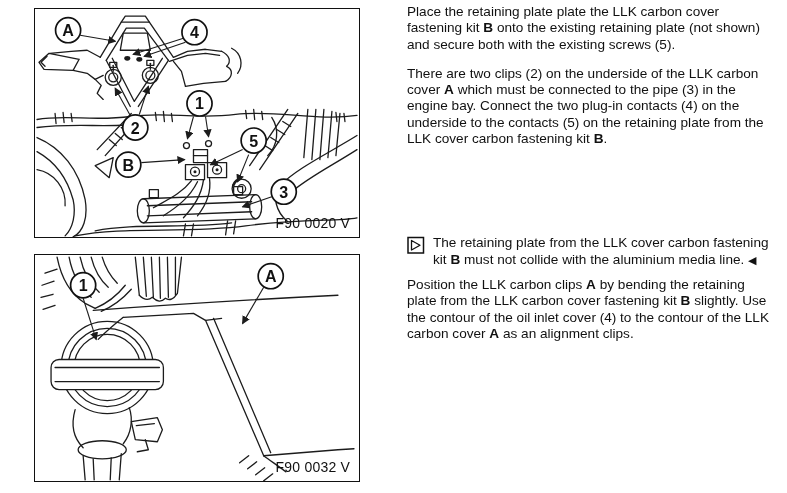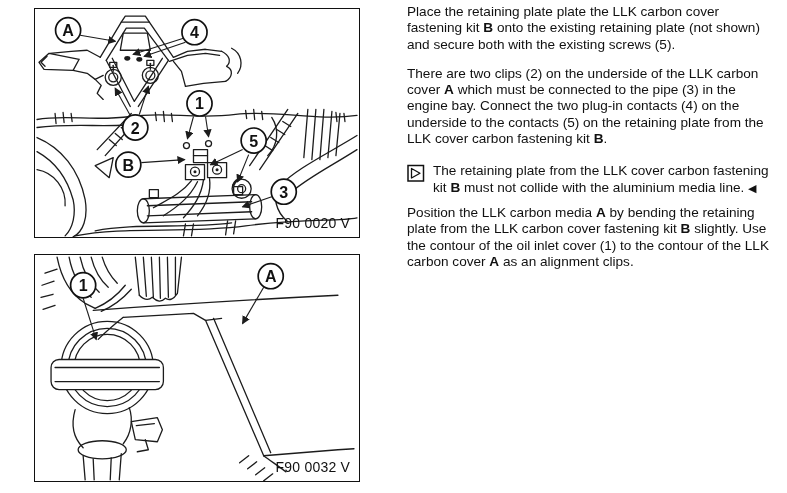--- a/index.html
+++ b/index.html
@@ -24,22 +24,22 @@
   .callout text{
     font-family:"Liberation Sans", sans-serif;font-weight:bold;font-size:16px;fill:#111;
     text-anchor:middle;stroke:none;
   }
   .leader{stroke:#1c1c1c;stroke-width:1.1;fill:none;}
   .text-col{
     position:absolute;left:407px;top:4px;width:366px;
     font-size:13.6px;line-height:16.3px;
   }
   .text-col p{margin:0 0 13px 0;}
-  p.step2{margin-bottom:16px;}
-  .note{display:flex;margin-bottom:9px;}
+  p.step2{margin-bottom:0;}
+  .note{display:flex;margin-top:88px;margin-bottom:9px;}
   .note-icon{flex:0 0 18px;width:18px;height:18px;margin-right:8px;margin-top:1px;}
   .note-text{flex:1;margin:0 !important;}
   .end-marker{font-size:11px;}
 </style>
 </head>
 <body>
 
 <figure class="tech-figure" id="fig1">
   <svg viewBox="0 0 323 227">
     <defs>
@@ -262,14 +262,14 @@
   <div class="note">
     <span class="note-icon">
       <svg viewBox="0 0 18 18" width="18" height="18">
         <rect x="1" y="1.5" width="15.5" height="15.5" fill="none" stroke="#111" stroke-width="1.5"></rect>
         <path d="M4.5,4.5 L13,9.2 L4.5,14 Z" fill="none" stroke="#111" stroke-width="1.3" stroke-linejoin="round"></path>
       </svg>
     </span>
     <p class="note-text"><span>The retaining plate from the LLK cover carbon fastening kit </span><b>B</b><span> must not collide with the aluminium media line. </span><span class="end-marker">◀</span></p>
   </div>
 
-  <p><span>Position the LLK carbon media </span><b>A</b><span> by bending the retaining plate from the LLK carbon cover fastening kit </span><b>B</b><span> slightly. Use the contour of the oil inlet cover (1) to the contour of the LLK carbon cover </span><b>A</b><span> as an alignment clips.</span></p>
+  <p><span>Position the LLK carbon clips </span><b>A</b><span> by bending the retaining plate from the LLK carbon cover fastening kit </span><b>B</b><span> slightly. Use the contour of the oil inlet cover (4) to the contour of the LLK carbon cover </span><b>A</b><span> as an alignment clips.</span></p>
 </div>
 
 </body></html>

